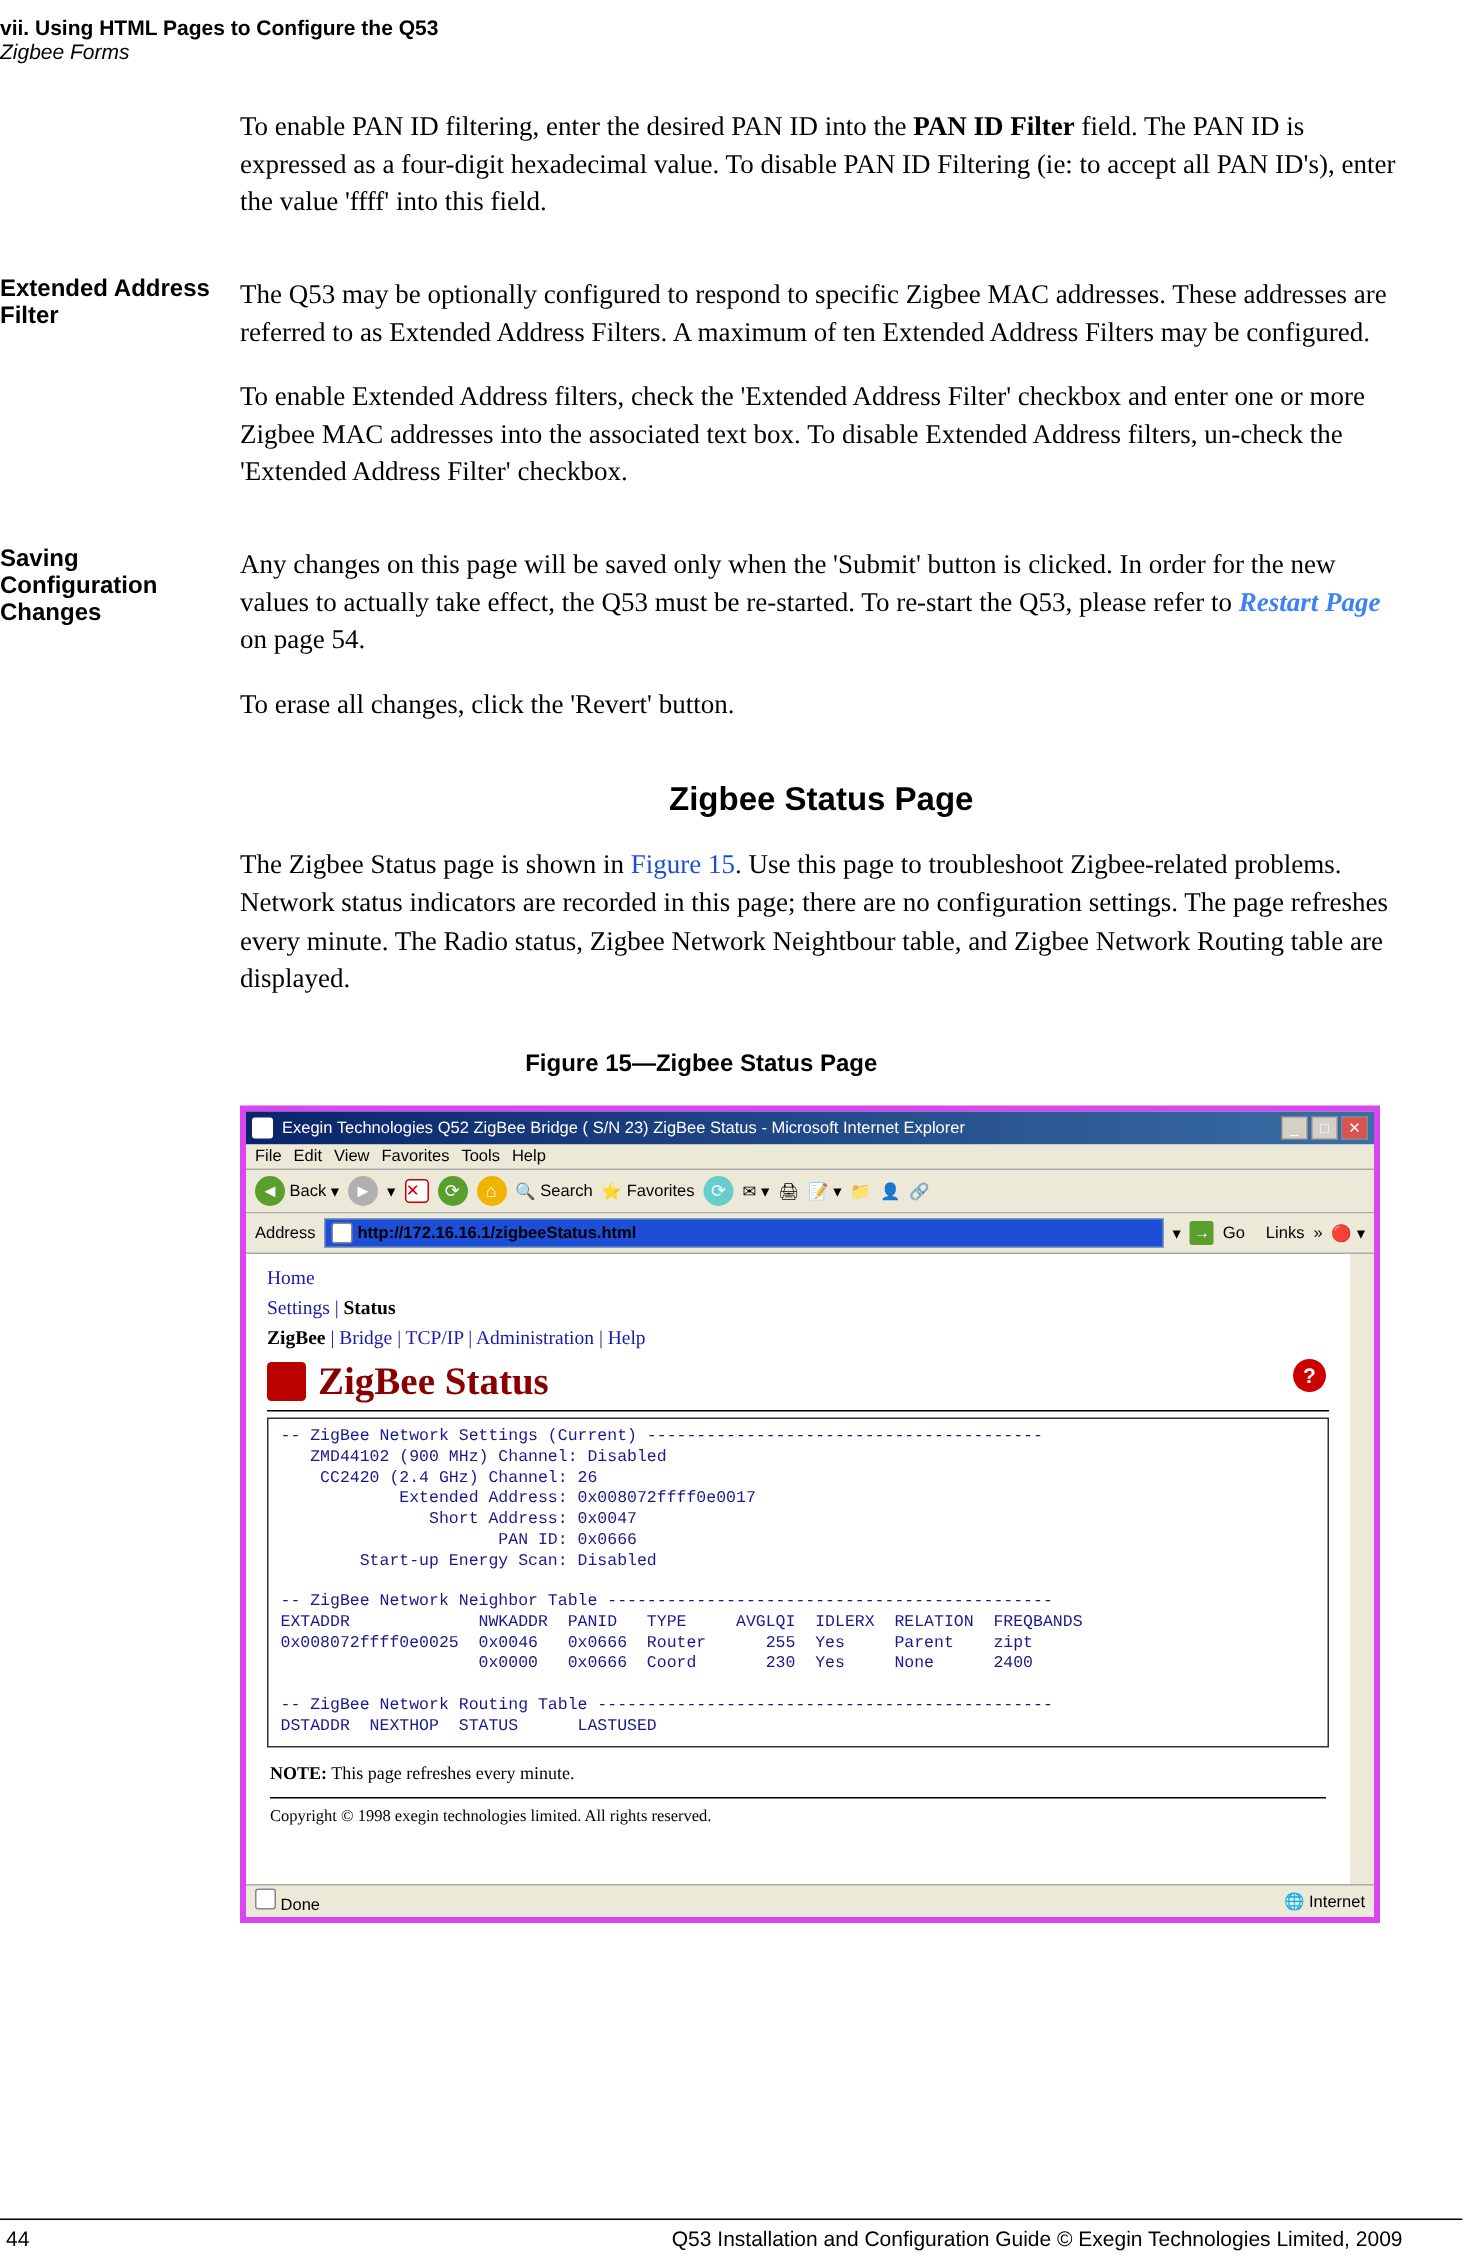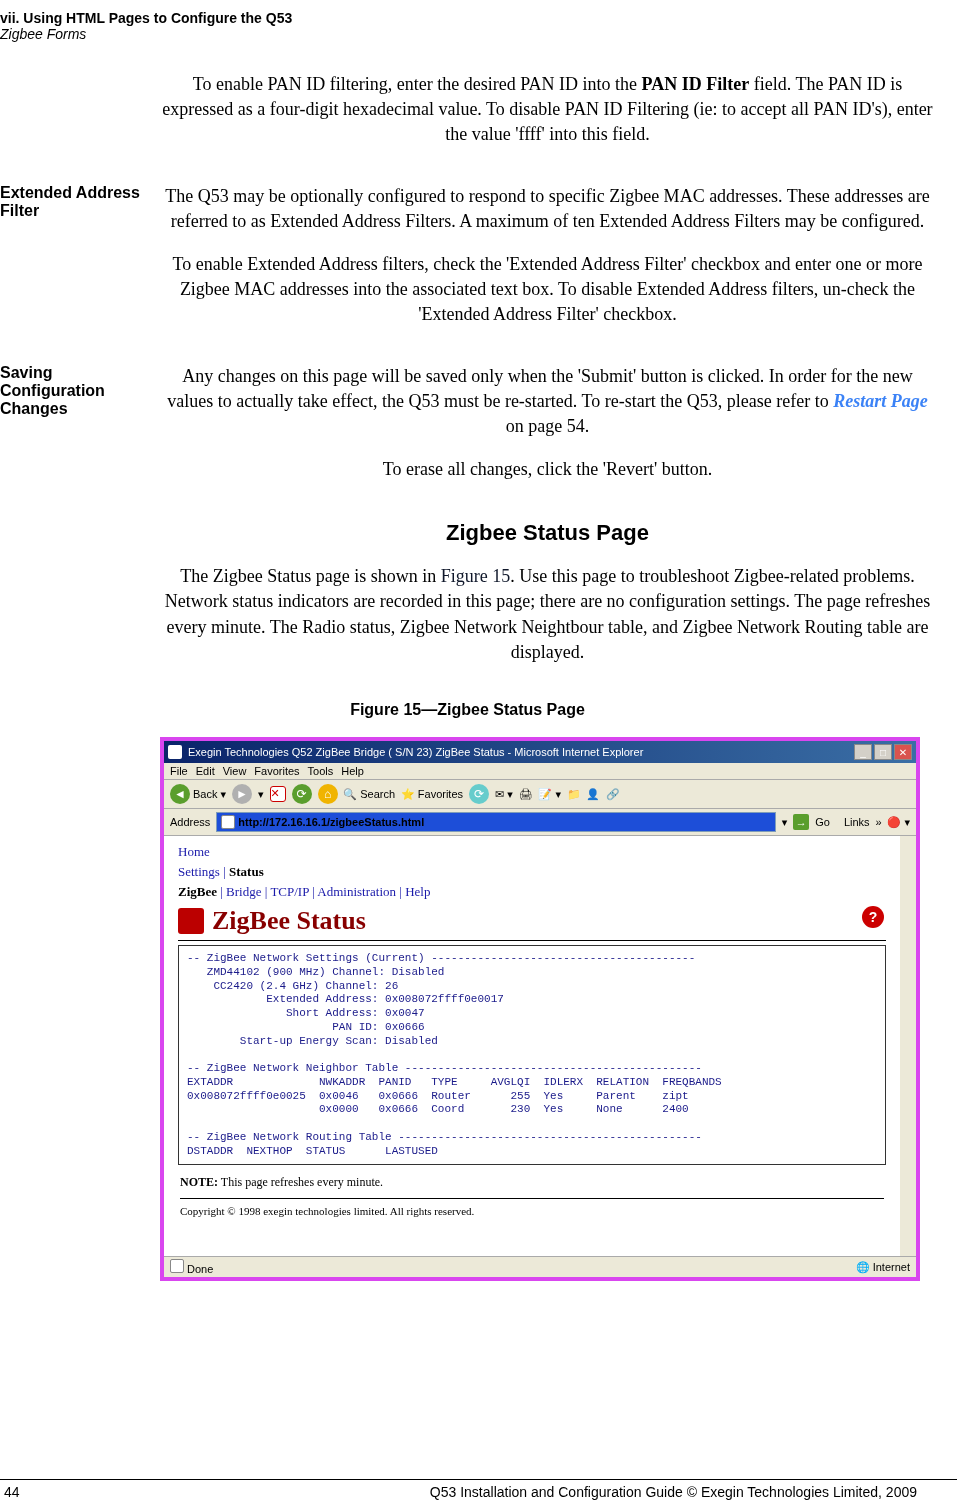--- a/index.html
+++ b/index.html
@@ -38,36 +38,36 @@
       font-weight: bold;
       font-size: 16px;
       width: 160px;
       flex-shrink: 0;
       padding-right: 8px;
     }
     .body-text {
       flex: 1;
       line-height: 1.4;
     }
-    .body-text p { margin-bottom: 18px; text-align: center; }
+    .body-text p { margin-bottom: 18px; }
     .section-heading {
       font-family: Arial, Helvetica, sans-serif;
       font-weight: bold;
       font-size: 22px;
       margin: 20px 0 18px 160px;
       text-align: center;
     }
     .figure-caption {
       font-family: Arial, Helvetica, sans-serif;
       font-weight: bold;
       font-size: 16px;
       text-align: center;
       margin: 10px 0 18px 0;
     }
-    .link { color: #0f172a; }
+    .link { color: #1d4ed8; }
     .link-italic { color: #3b82f6; font-style: italic; font-weight: bold; }
     .bold { font-weight: bold; }
     .screenshot {
       margin-left: 160px;
       width: 760px;
       border: 4px solid #d946ef;
       background: #fff;
       font-family: Tahoma, Arial, sans-serif;
       font-size: 11px;
     }
@@ -148,21 +148,21 @@
       white-space:pre; line-height:1.25; overflow:hidden;
     }
     .note-line { font-family:"Times New Roman",serif; font-size:12px; padding:6px 10px; }
     .hr2 { border-top:1px solid #000; margin:2px 10px; }
     .copyright { font-family:"Times New Roman",serif; font-size:11px; padding:4px 10px 10px 10px; }
     .ie-status {
       background:#ece9d8; border-top:1px solid #aaa; display:flex; padding:2px 6px;
       font-size:11px; align-items:center; justify-content:space-between;
     }
     .footer {
-      position:absolute; bottom:12px; left:0; right:18px;
+      position:absolute; bottom:12px; left:0; right:0;
       border-top:1px solid #000; padding:4px 0 0 0;
       font-size:14px; display:flex; justify-content:space-between;
       font-family: Arial, Helvetica, sans-serif;
     }
     .footer-left { padding-left:4px; }
     .footer-right { padding-right:40px; }
     .small-ico { width:14px;height:14px;display:inline-block;background:#fff;border:1px solid #888;border-radius:2px;}
   </style>
 </head>
 <body>

